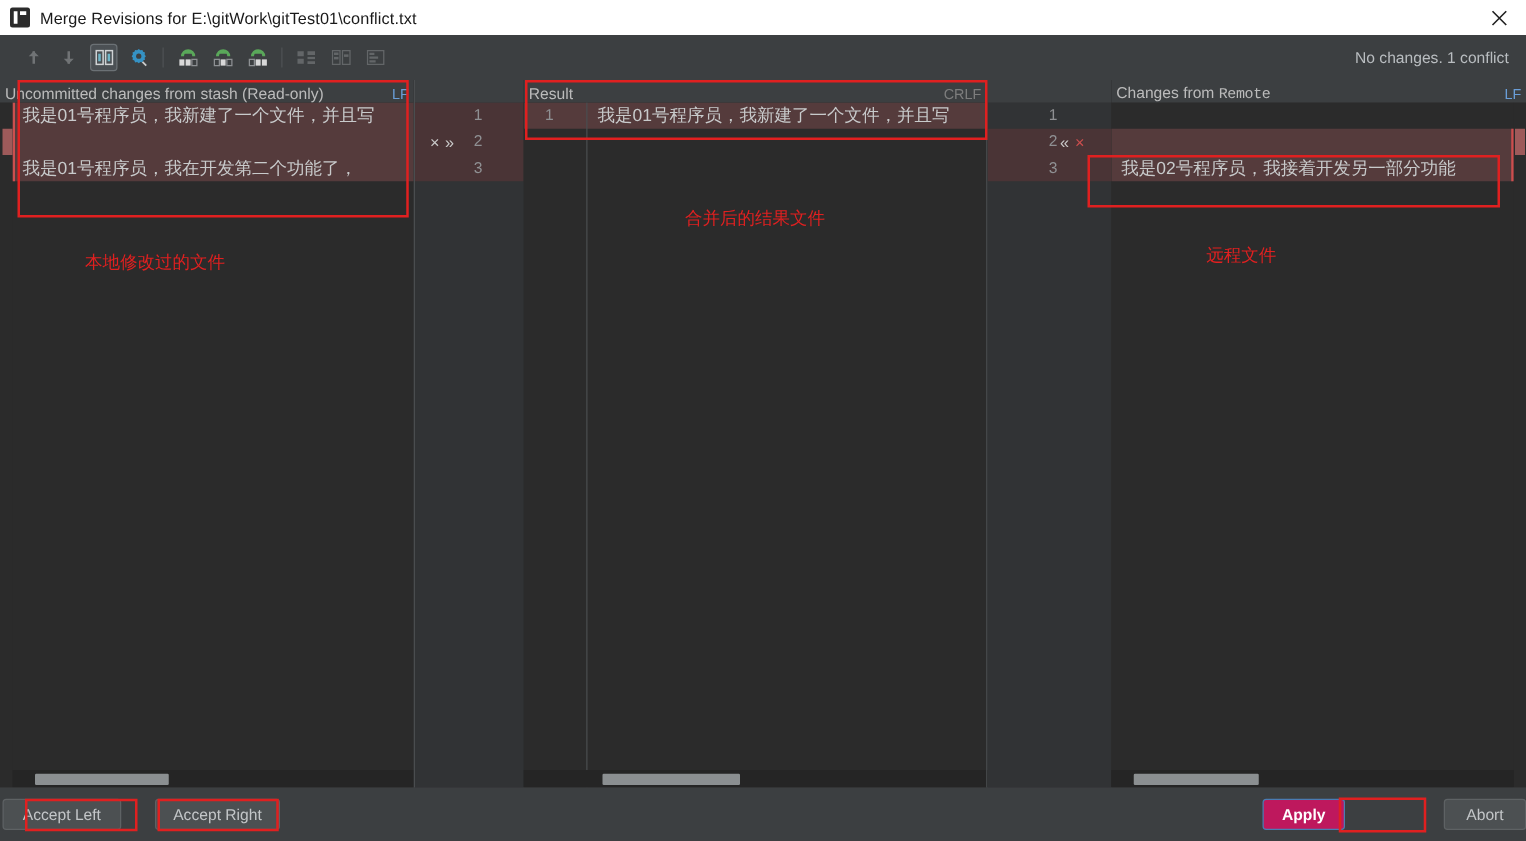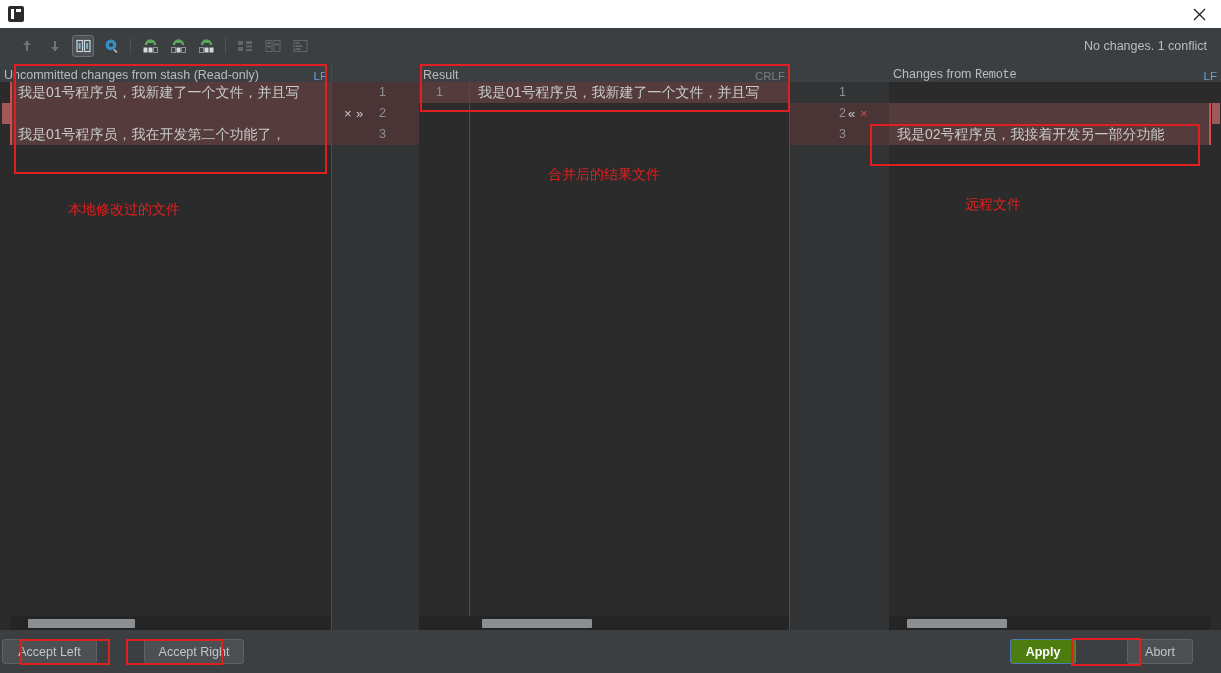--- a/index.html
+++ b/index.html
@@ -224,21 +224,21 @@
     background: #4c5052;
     border: 1px solid #5e6264;
     border-radius: 3px;
     color: #c3c6c8;
     font-size: 12.5px;
     display: flex; align-items: center; justify-content: center;
     cursor: pointer;
     white-space: nowrap;
   }
   .btn.primary {
-    background: #4d7c0f;
+    background: #be185d;
     border: 1px solid #4a7cb3;
     color: #ffffff;
     font-weight: bold;
     margin-left: 39px;
   }
 
   
   .anno-box {
     position: absolute;
     border: 2px solid #e02020;
@@ -256,20 +256,21 @@
     pointer-events: none;
   }
 </style>
 </head>
 <body>
 
 <div id="app">
 
   <div id="titlebar">
     <div id="title-icon"></div>
+    <div id="title-text">Merge Revisions for E:\gitWork\gitTest01\conflict.txt</div>
     <div id="close-button">
       <svg width="13" height="13" viewBox="0 0 13 13" aria-hidden="true">
         <path d="M1 1 L12 12 M12 1 L1 12" stroke="#222222" stroke-width="1.3" fill="none"></path>
       </svg>
     </div>
   </div>
 
   <div id="toolbar">
 
     <div class="tbtn first disabled">
@@ -467,23 +468,23 @@
           <div class="track-dark" style="left:0; width:100%;"></div>
           <div class="thumb" style="left:18px; width:100px;"></div>
         </div>
       </div>
     </div>
 
   </div>
 
   <div id="bottombar">
     <div class="btn" style="left:2px; width:95px;">Accept Left</div>
-    <div class="btn" style="left:124px; width:100px;margin-left:20px;">Accept Right</div>
+    <div class="btn" style="left:124px; width:100px;">Accept Right</div>
     <div class="btn primary" style="right:145px; width:66px;">Apply</div>
-    <div class="btn" style="right:28px; width:66px;">Abort</div>
+    <div class="btn" style="right:0; width:66px;">Abort</div>
   </div>
 
   <div class="anno-box" style="left:14px;  top:64px;  width:313px; height:110px;"></div>
   <div class="anno-box" style="left:420px; top:64px;  width:370px; height:48px;"></div>
   <div class="anno-box" style="left:870px; top:124px; width:330px; height:42px;"></div>
   <div class="anno-box" style="left:20px;  top:639px; width:90px;  height:26px;"></div>
   <div class="anno-box" style="left:126px; top:639px; width:97px;  height:26px;"></div>
   <div class="anno-box" style="left:1071px;top:638px; width:70px;  height:28px;"></div>
 
   <div class="anno-text" style="left:68px;  top:201px;">本地修改过的文件</div>

